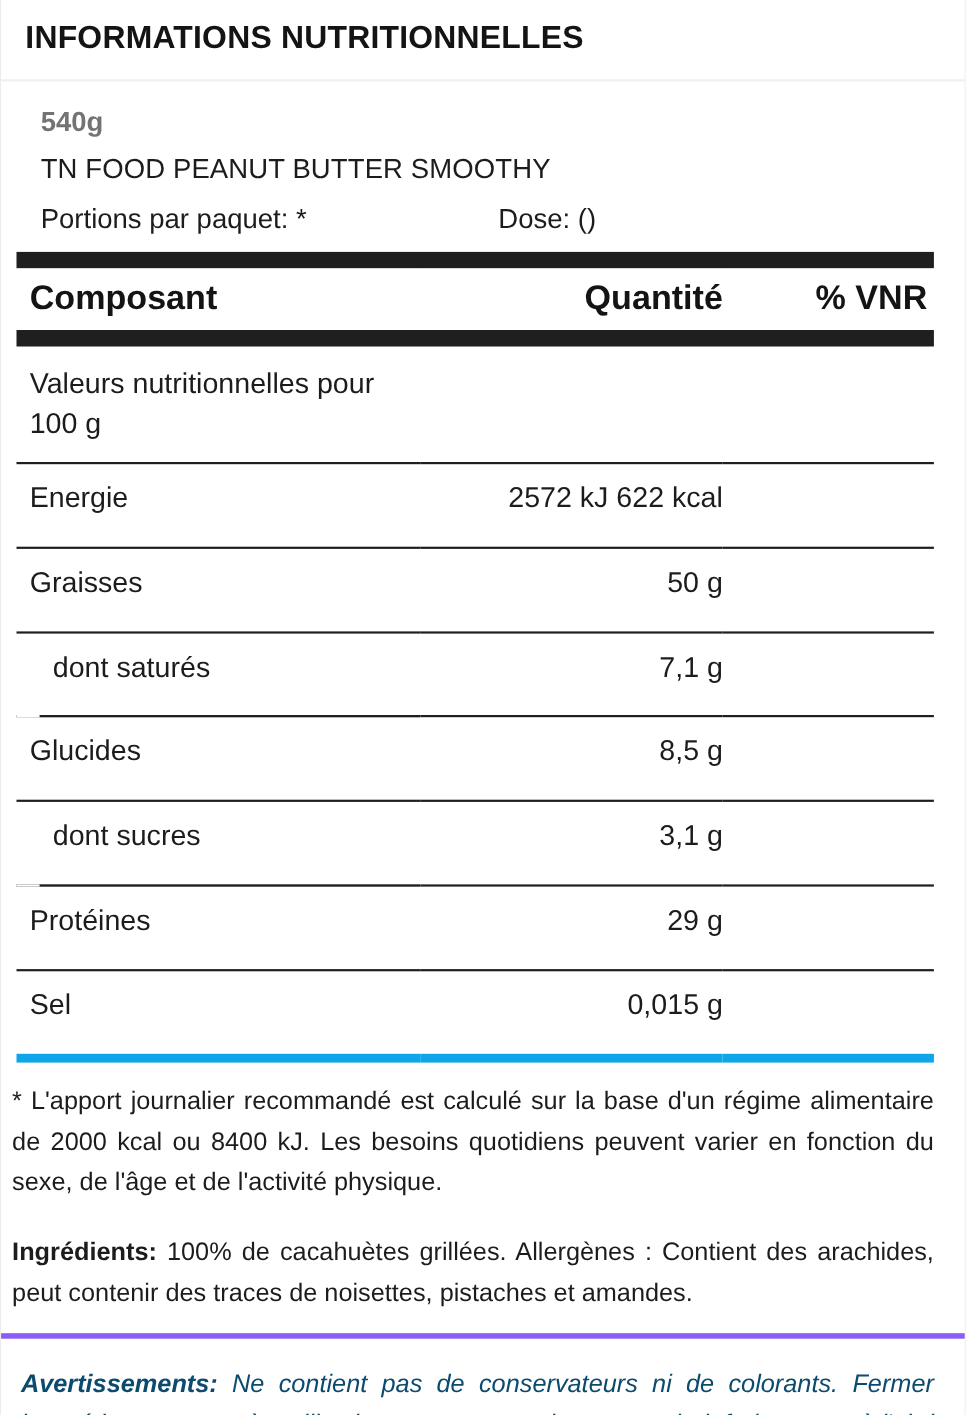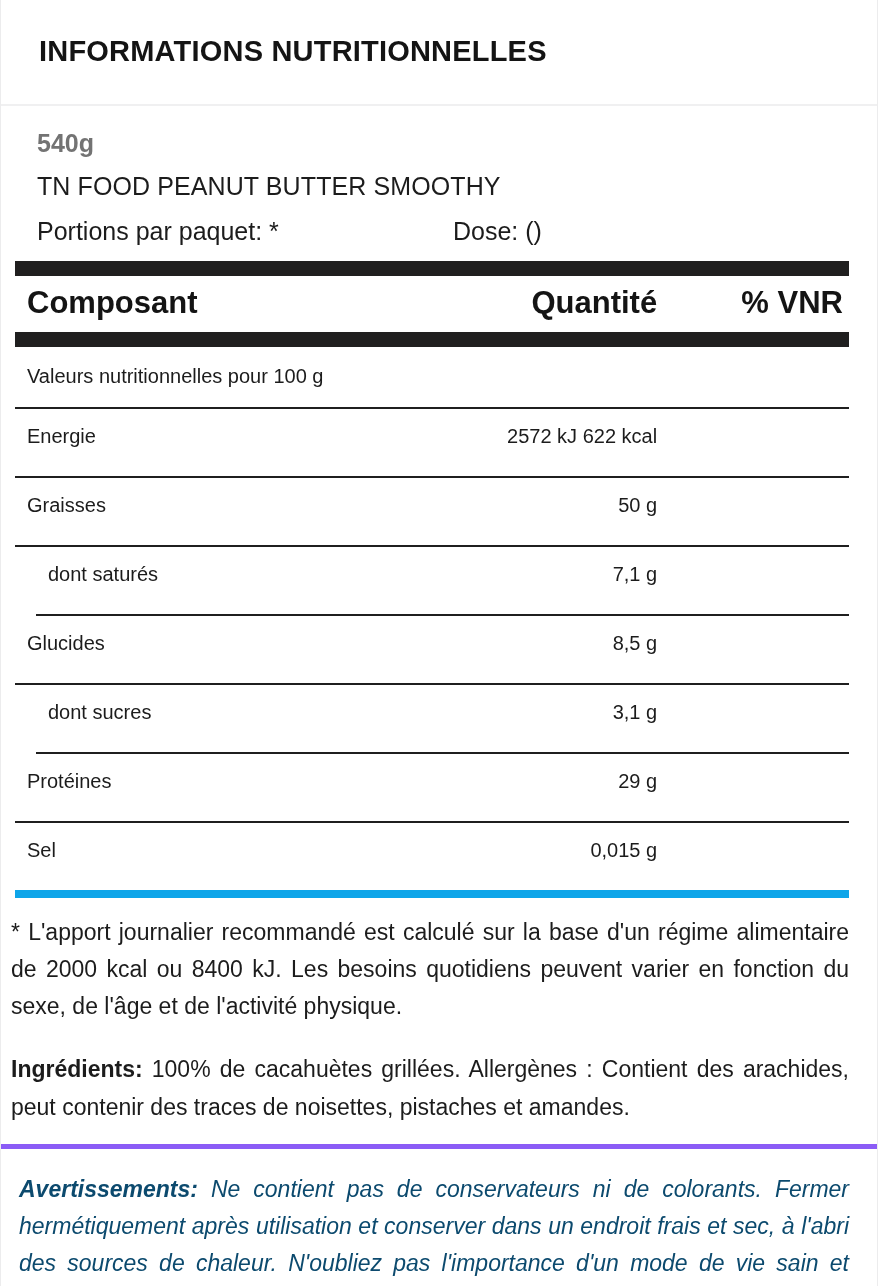--- a/index.html
+++ b/index.html
@@ -27,21 +27,21 @@
   .title-section {
     padding: 18px 22px 20px 22px;
     border-bottom: 2px solid #f0f0f1;
   }
   .title {
     font-size: 29px;
     font-weight: bold;
     letter-spacing: 0.2px;
     line-height: 1.18;
     color: #141414;
-    margin: 16px;
+    margin: 0;
   }
 
   
   .meta-section {
     padding: 22px 22px 0 22px;
   }
   .serving-size {
     font-size: 25px;
     font-weight: bold;
     color: #737373;
@@ -98,21 +98,21 @@
     font-weight: bold;
     color: #141414;
     padding: 9px 0 11px 0;
     background: #ffffff;
   }
   .col-component  { width: 44%; text-align: left;  padding-left: 12px !important; }
   .col-amount     { width: 33%; text-align: right; }
   .col-vnr        { width: 23%; text-align: right; padding-right: 6px !important; }
 
   .data-row td {
-    font-size: 20px;
+    font-size: 26px;
     color: #1c1c1c;
     padding: 14px 0 27px 0;
     border-bottom: 2px solid #1f1f1f;
     line-height: 1.3;
   }
   .data-row:last-child td {
     border-bottom: 8px solid #0ea5e9;
   }
   .cell-name      { text-align: left;  padding-left: 12px !important; }
   .cell-amount    { text-align: right; }

